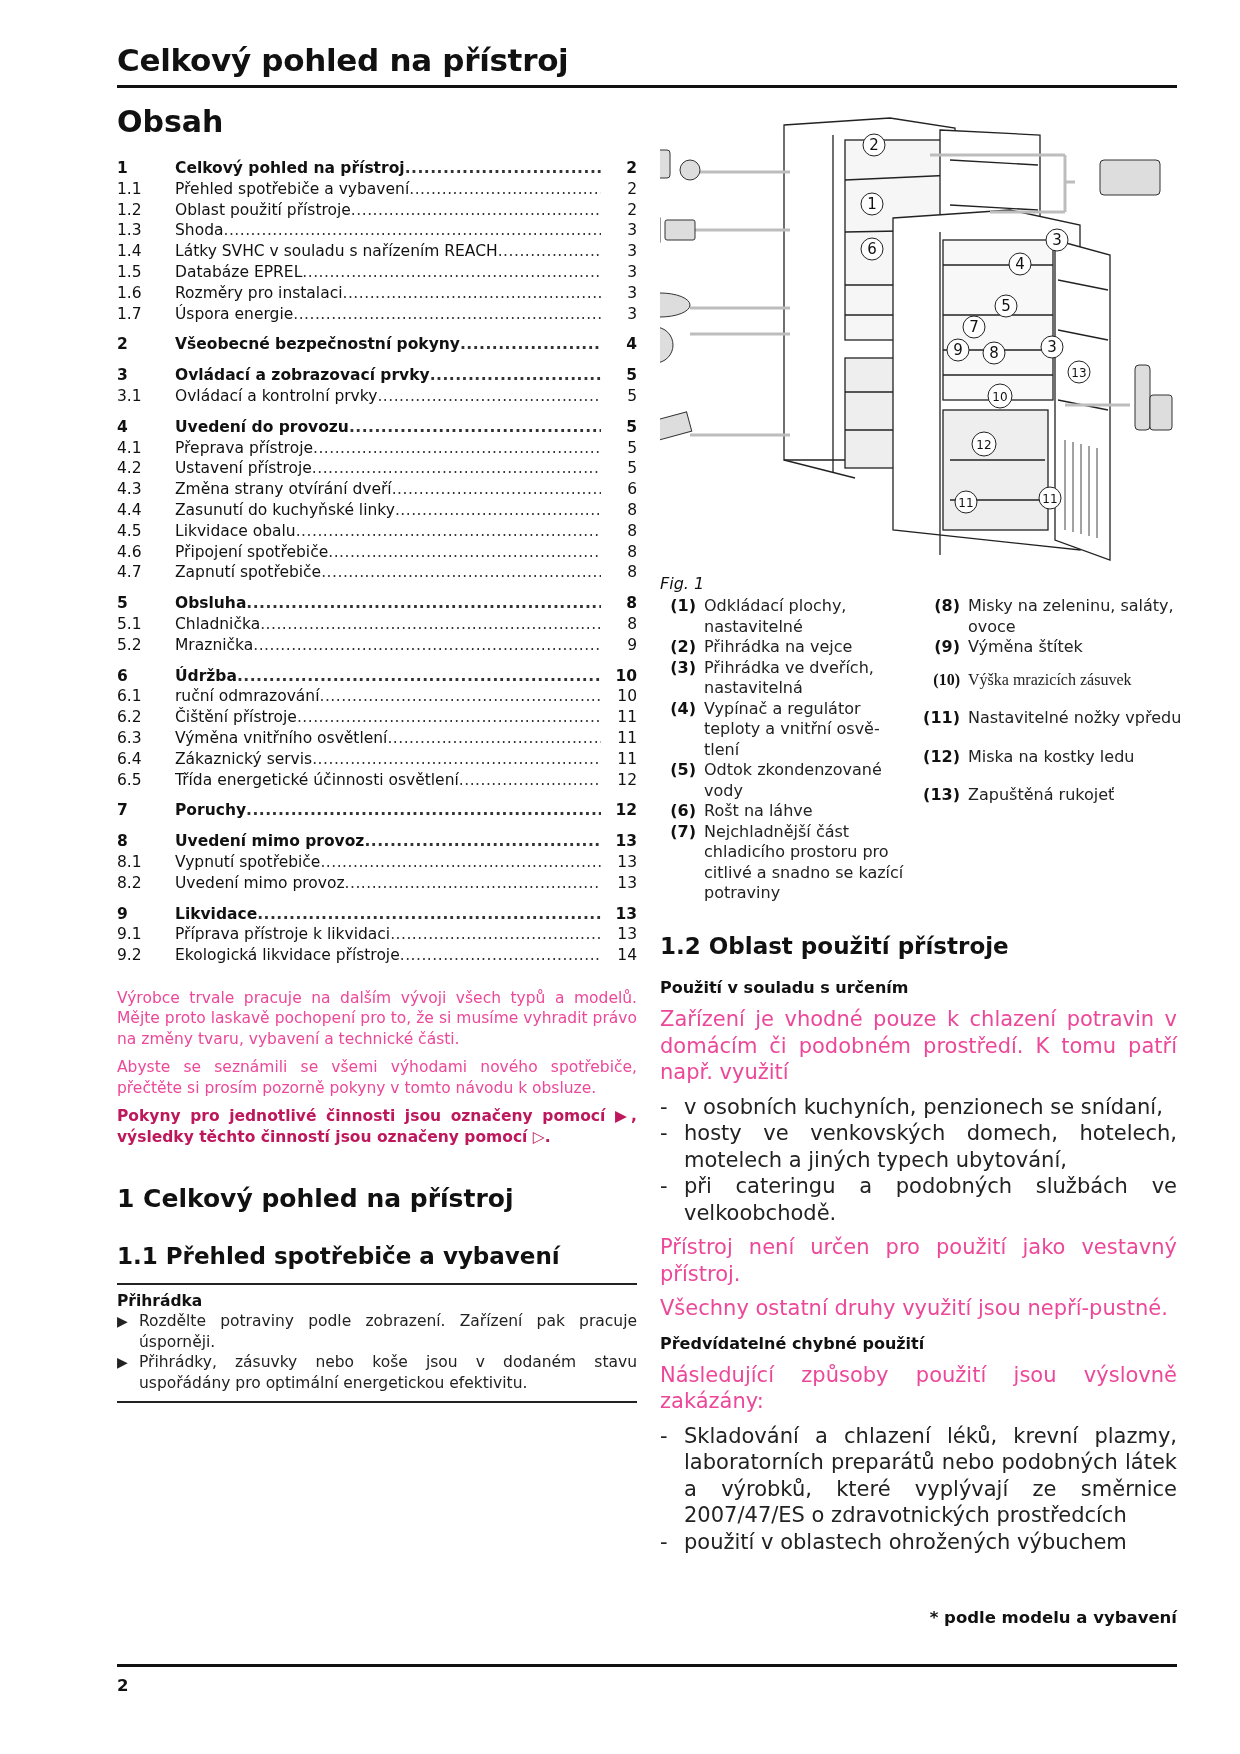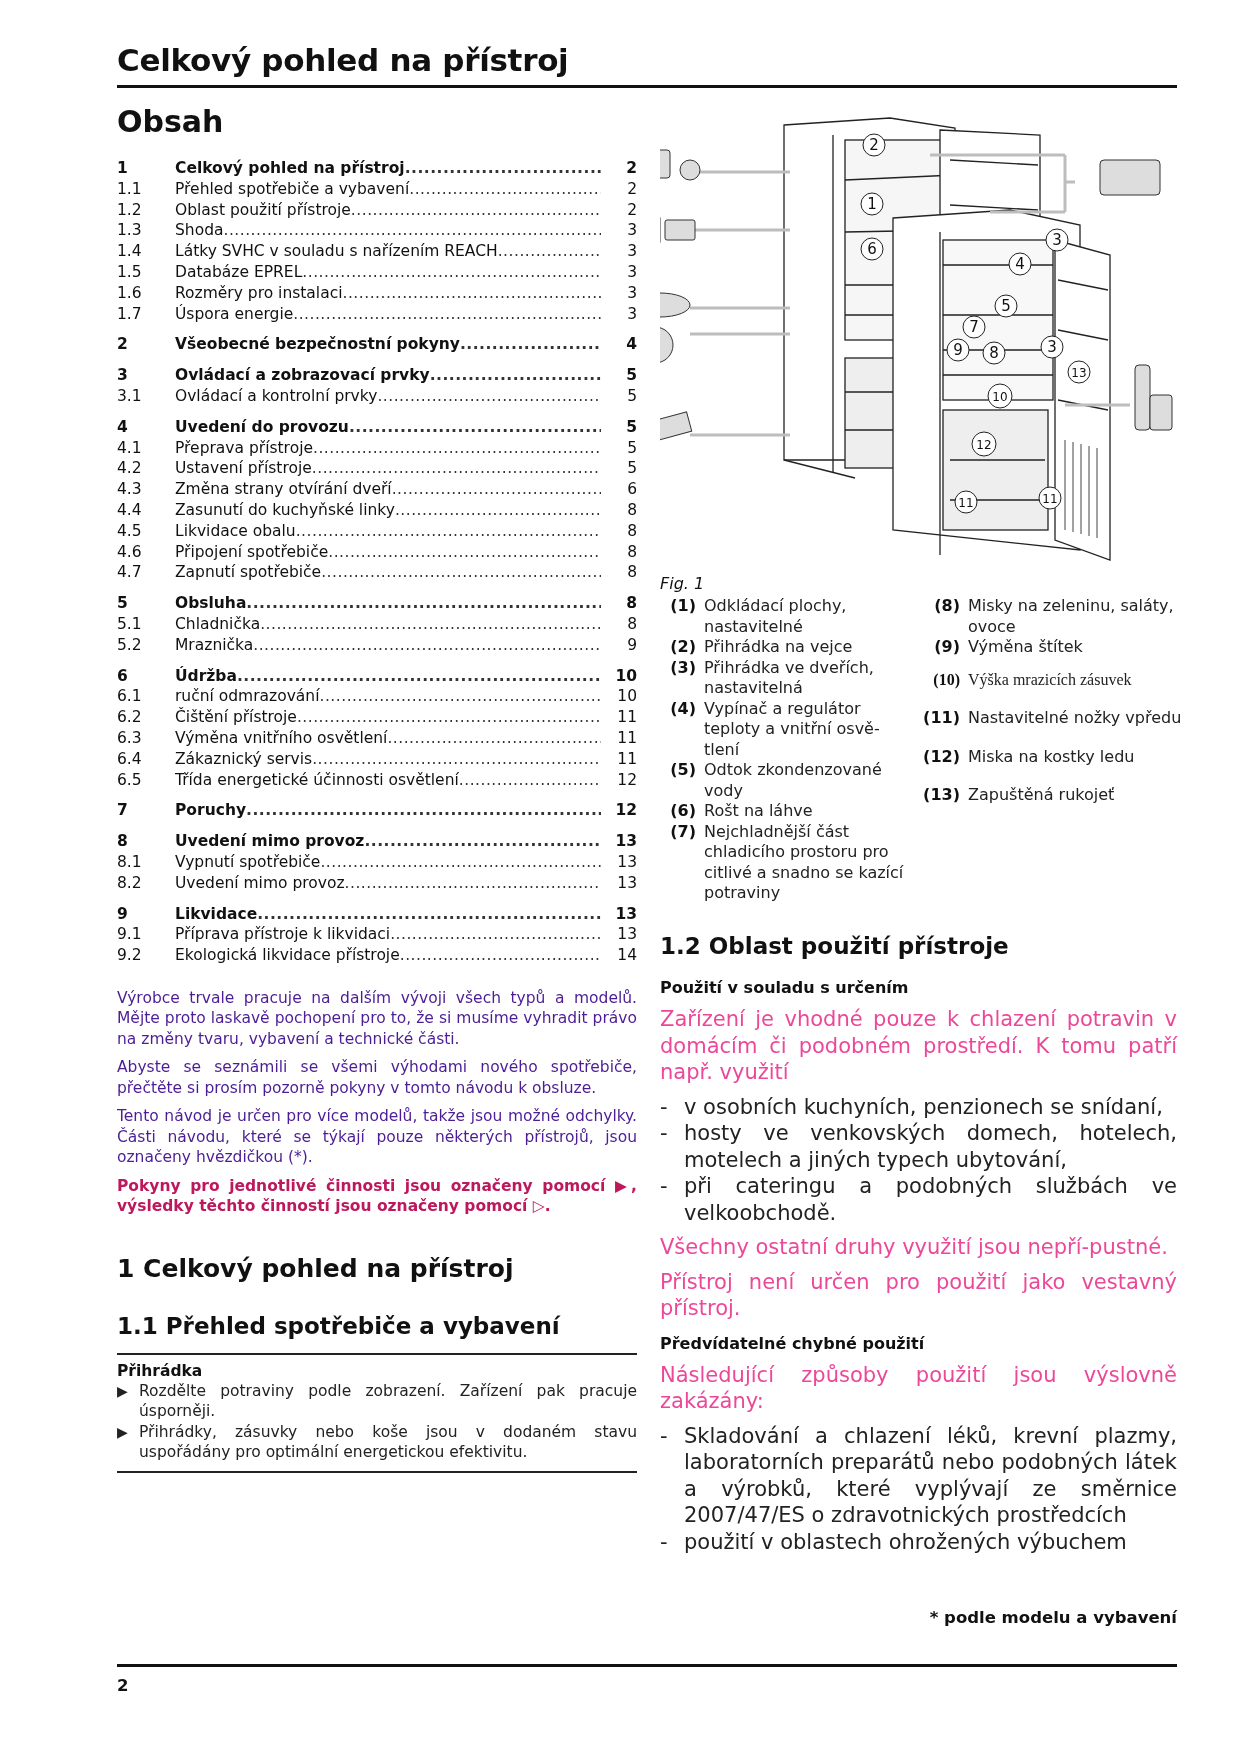--- a/index.html
+++ b/index.html
@@ -17,21 +17,21 @@
   .toc { font-size: 15.5px; line-height: 20.8px; }
   .toc-row { display: flex; align-items: baseline; }
   .toc-row.major { font-weight: bold; margin-top: 10px; }
   .toc-row.first { margin-top: 0; }
   .toc-num { width: 58px; flex: none; }
   .toc-label { flex: none; white-space: nowrap; }
   .toc-dots { flex: 1; overflow: hidden; white-space: nowrap; color: #333; letter-spacing: 0.5px; }
   .toc-dots::after { content: "................................................................................................................................................"; }
   .toc-page { width: 36px; flex: none; text-align: right; }
 
-  .para { font-size: 15.5px; line-height: 20.5px; text-align: justify; margin: 0 0 8px 0; color: #4c1d95; }
+  .para { font-size: 15.5px; line-height: 20.5px; text-align: justify; margin: 0 0 8px 0; color: #ec4899; }
   .para.bold { font-weight: bold; color: #be185d; }
   .intro { margin-top: 22px; }
 
   .h1 { font-size: 25px; font-weight: bold; margin: 32px 0 0 0; line-height: 40px; }
   .h2 { font-size: 23px; font-weight: bold; margin: 20px 0 0 0; line-height: 34px; }
   .rule-thin { height: 2px; background: #222; margin: 10px 0 6px 0; }
   .note-title { font-size: 15.5px; font-weight: bold; line-height: 20px; }
   .note-item { display: flex; font-size: 15.5px; line-height: 20.5px; text-align: justify; color: #222; }
   .note-bullet { width: 22px; flex: none; font-size: 14px; }
   .note-text { flex: 1; }
@@ -279,21 +279,20 @@
         <span class="toc-num">9.2</span>
         <span class="toc-label">Ekologická likvidace přístroje</span>
         <span class="toc-dots"></span>
         <span class="toc-page">14</span>
       </div>
     </div>
 
   <div class="intro">
     <p class="para">Výrobce trvale pracuje na dalším vývoji všech typů a modelů. Mějte proto laskavě pochopení pro to, že si musíme vyhradit právo na změny tvaru, vybavení a technické části.</p>
     <p class="para">Abyste se seznámili se všemi výhodami nového spotřebiče, přečtěte si prosím pozorně pokyny v tomto návodu k obsluze.</p>
-    <p class="para">Tento návod je určen pro více modelů, takže jsou možné odchylky. Části návodu, které se týkají pouze některých přístrojů, jsou označeny hvězdičkou (*).</p>
     <p class="para bold">Pokyny pro jednotlivé činnosti jsou označeny pomocí ▶, výsledky těchto činností jsou označeny pomocí ▷.</p>
   </div>
 
   <h2 class="h1">1  Celkový pohled na přístroj</h2>
   <h3 class="h2">1.1  Přehled spotřebiče a vybavení</h3>
   <div class="rule-thin"></div>
   <div>
     <div class="note-title">Přihrádka</div>
     <div class="note-item">
       <span class="note-bullet">▶</span>
@@ -512,22 +511,22 @@
       </div>
     <div class="dash-item">
         <span class="dash">-</span>
         <span class="dash-text">hosty ve venkovských domech, hotelech, motelech a jiných typech ubytování,</span>
       </div>
     <div class="dash-item">
         <span class="dash">-</span>
         <span class="dash-text">při cateringu a podobných službách ve velkoobchodě.</span>
       </div>
   </div>
+  <p class="pr">Přístroj není určen pro použití jako vestavný přístroj.</p>
   <p class="pr">Všechny ostatní druhy využití jsou nepří-pustné.</p>
-  <p class="pr">Přístroj není určen pro použití jako vestavný přístroj.</p>
   <h4 class="h3r">Předvídatelné chybné použití</h4>
   <p class="pr">Následující způsoby použití jsou výslovně zakázány:</p>
   <div class="dash-list">
     <div class="dash-item">
         <span class="dash">-</span>
         <span class="dash-text">Skladování a chlazení léků, krevní plazmy, laboratorních preparátů nebo podobných látek a výrobků, které vyplývají ze směrnice 2007/47/ES o zdravotnických prostředcích</span>
       </div>
     <div class="dash-item">
         <span class="dash">-</span>
         <span class="dash-text">použití v oblastech ohrožených výbuchem</span>

